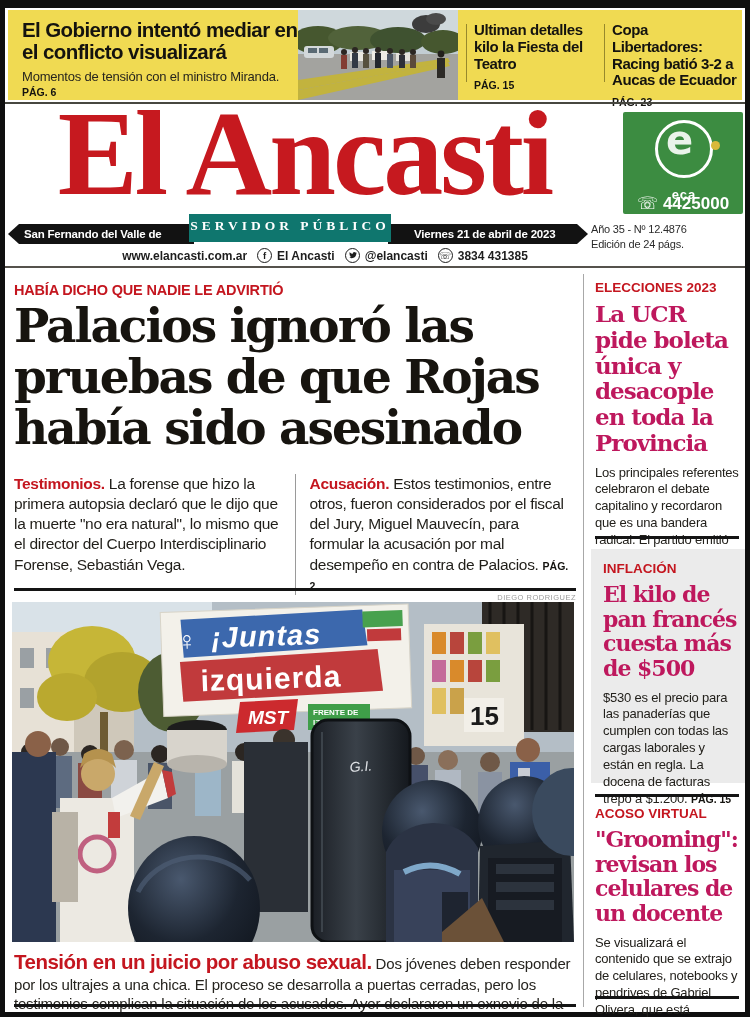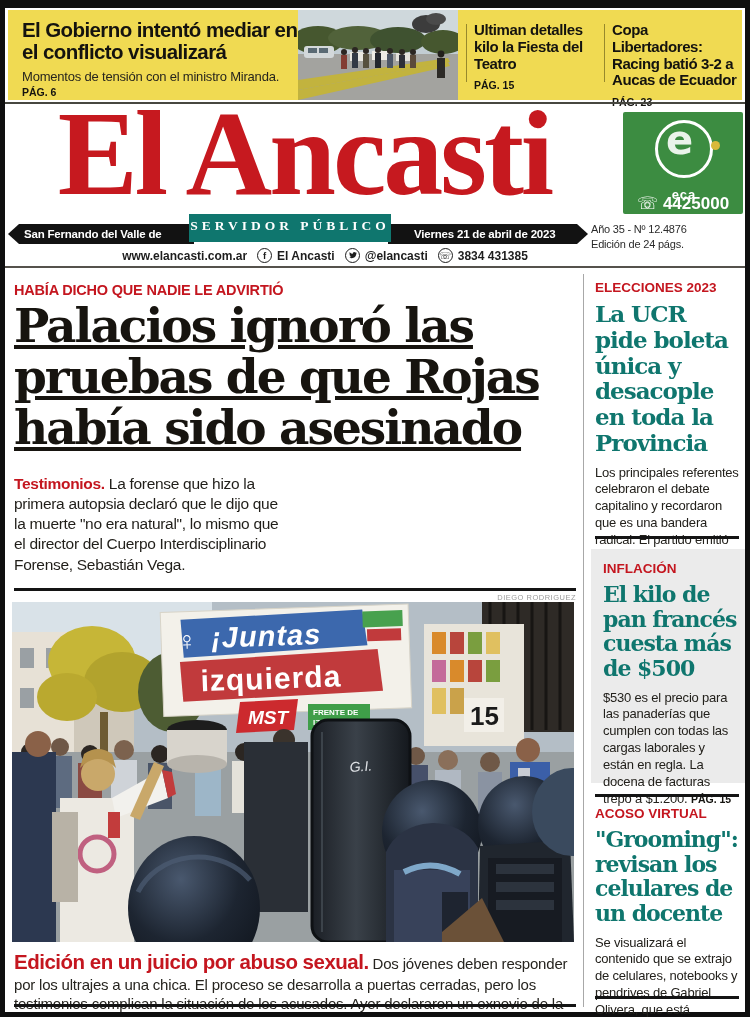--- a/index.html
+++ b/index.html
@@ -47,41 +47,41 @@
   .soc-item{display:flex;align-items:center;gap:5px;}
   .circ{width:15px;height:15px;border:1.4px solid #1d1d1d;border-radius:50%;display:flex;align-items:center;justify-content:center;
      font-size:9.5px;font-weight:bold;box-sizing:border-box;}
   .header-rule{position:absolute;left:0px;top:258px;width:740px;height:2px;background:#55524c;}
 
   
   .kicker{font-weight:bold;color:#c4161f;letter-spacing:-0.2px;}
   .lead-kicker{position:absolute;left:9px;top:274px;font-size:14.5px;}
   .lead-headline{position:absolute;left:9px;top:292px;width:566px;
      font-family:"DejaVu Serif",serif;font-weight:bold;font-size:47px;line-height:1.09;
-     color:#17140f;letter-spacing:-2px;text-decoration:underline;}
+     color:#17140f;letter-spacing:-2px;}
   .deck{position:absolute;left:9px;top:466px;width:562px;display:flex;}
   .deck-col{width:276px;font-size:15.5px;line-height:1.3;color:#201e19;letter-spacing:-0.3px;}
   .deck-col + .deck-col{border-left:1px solid #9a9a9a;padding-left:14px;margin-left:14px;}
   .deck-lead{font-weight:bold;color:#c4161f;}
   .lead-rule{position:absolute;left:9px;top:580px;width:562px;height:3px;background:#141414;}
   .photo-credit{position:absolute;left:9px;top:585px;width:562px;text-align:right;font-size:7.5px;color:#9a9a9a;letter-spacing:0.5px;}
 
   
   .main-photo{position:absolute;left:7px;top:594px;width:562px;height:340px;overflow:hidden;background:#b9c2c8;}
 
   
   .caption{position:absolute;left:9px;top:941px;width:560px;font-size:15px;line-height:1.28;color:#26241f;letter-spacing:-0.2px;}
   .caption-lead{font-weight:bold;color:#c4161f;font-size:20.5px;letter-spacing:-0.5px;}
   .bottom-rule{position:absolute;left:9px;top:996px;width:562px;height:3px;background:#141414;}
 
   
   .rail-div{position:absolute;left:578px;top:266px;width:1px;height:733px;background:#a8a8a8;}
   .rail{position:absolute;left:586px;top:0;width:154px;height:1004px;}
   .rail .kick{font-size:13.5px;font-weight:bold;color:#c4161f;}
-  .rail .hl{font-family:"DejaVu Serif",serif;font-weight:bold;color:#0f766e;font-size:22px;line-height:1.12;letter-spacing:-1px;margin-top:6px;}
+  .rail .hl{font-family:"DejaVu Serif",serif;font-weight:bold;color:#be185d;font-size:22px;line-height:1.12;letter-spacing:-1px;margin-top:6px;}
   .rail .bd{font-size:13px;line-height:1.3;color:#23211c;letter-spacing:-0.2px;margin-top:9px;}
   .rail .rrule{position:absolute;left:4px;width:144px;height:3px;background:#141414;}
   .rail-story{position:absolute;left:4px;width:144px;}
   .graybox{position:absolute;left:0px;top:541px;width:154px;height:234px;background:#ebebeb;}
   .graybox-inner{padding:12px 8px 0 12px;}
 
   svg text{font-family:"Liberation Sans",sans-serif;}
 </style>
 </head>
 <body>
@@ -193,20 +193,23 @@
     </div>
     <div class="header-rule"></div>
 
     <div class="kicker lead-kicker">HABÍA DICHO QUE NADIE LE ADVIRTIÓ</div>
     <div class="lead-headline">Palacios ignoró las pruebas de que Rojas había sido asesinado</div>
 
     <div class="deck">
       <div class="deck-col">
         <span class="deck-lead">Testimonios.</span><span> La forense que hizo la primera autopsia declaró que le dijo que la muerte "no era natural", lo mismo que el director del Cuerpo Interdisciplinario Forense, Sebastián Vega.</span>
       </div>
+      <div class="deck-col">
+        <span class="deck-lead">Acusación.</span><span> Estos testimonios, entre otros, fueron considerados por el fiscal del Jury, Miguel Mauvecín, para formular la acusación por mal desempeño en contra de Palacios. </span><span class="pgref">PÁG. 2</span>
+      </div>
     </div>
 
     <div class="lead-rule"></div>
     <div class="photo-credit">DIEGO RODRIGUEZ</div>
 
     <div class="main-photo">
       <svg width="562" height="340" viewBox="0 0 562 340">
         <defs>
           <radialGradient id="helm" cx="40%" cy="30%" r="80%">
             <stop offset="0%" stop-color="#49586e"></stop>
@@ -372,21 +375,21 @@
             <rect x="484" y="298" width="58" height="10" fill="#2c333d"></rect>
           </g>
 
           <ellipse cx="560" cy="210" rx="40" ry="44" fill="#3a4a5e"></ellipse>
           <polygon points="430,330 470,296 492,340 430,340" fill="#6b5138"></polygon>
         </g>
       </svg>
     </div>
 
     <div class="caption">
-      <span class="caption-lead">Edición en un juicio por abuso sexual.</span><span> Dos jóvenes deben responder por los ultrajes a una chica. El proceso se desarrolla a puertas cerradas, pero los testimonios complican la situación de los acusados. Ayer declararon un exnovio de la víctima y otras tres personas. </span>
+      <span class="caption-lead">Tensión en un juicio por abuso sexual.</span><span> Dos jóvenes deben responder por los ultrajes a una chica. El proceso se desarrolla a puertas cerradas, pero los testimonios complican la situación de los acusados. Ayer declararon un exnovio de la víctima y otras tres personas. </span>
     </div>
     <div class="bottom-rule"></div>
 
     <div class="rail-div"></div>
     <div class="rail">
 
       <div class="rail-story" style="top:272px">
         <div class="kick">ELECCIONES 2023</div>
         <div class="hl" style="font-size:23px">La UCR pide boleta única y desacople en toda la Provincia</div>
         <div class="bd"><span>Los principales referentes celebraron el debate capitalino y recordaron que es una bandera radical. El partido emitió un documento oficial en igual sentido. </span><span class="pgref">PÁG. 3</span></div>

